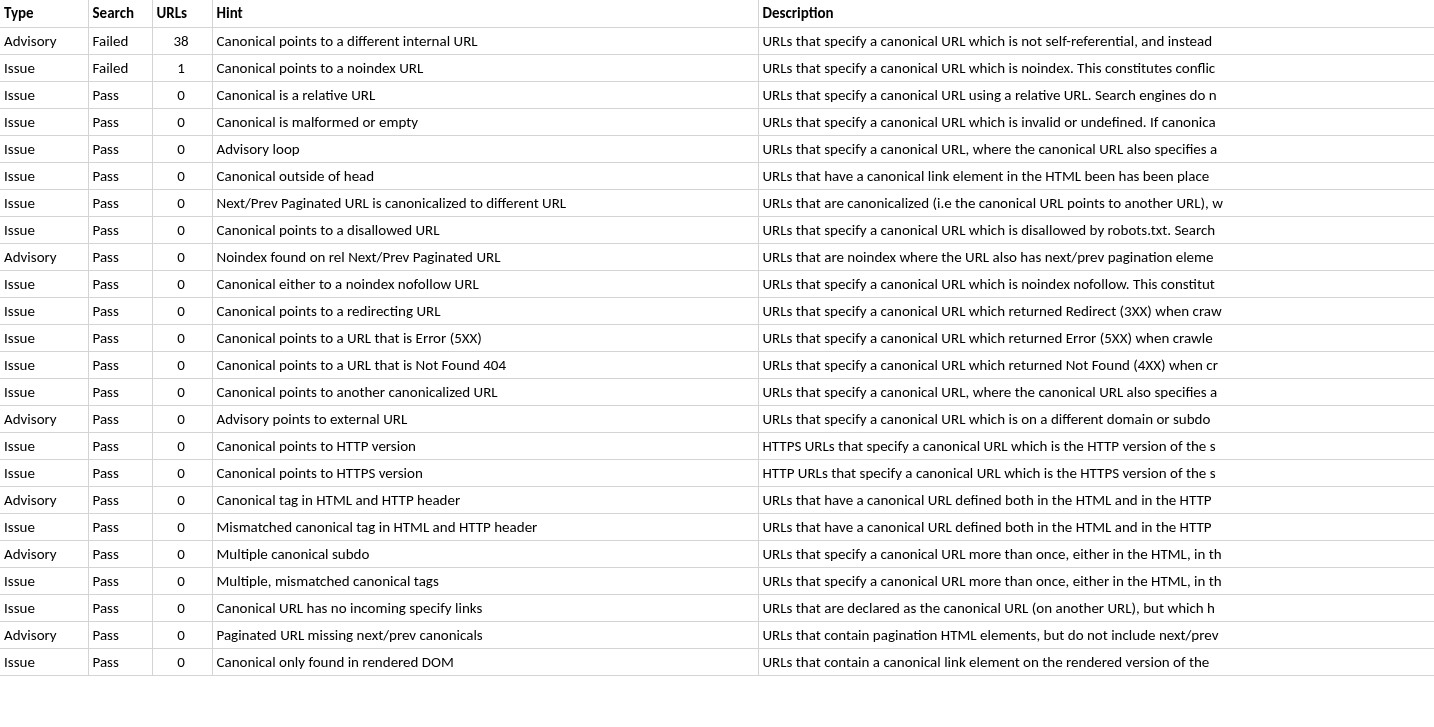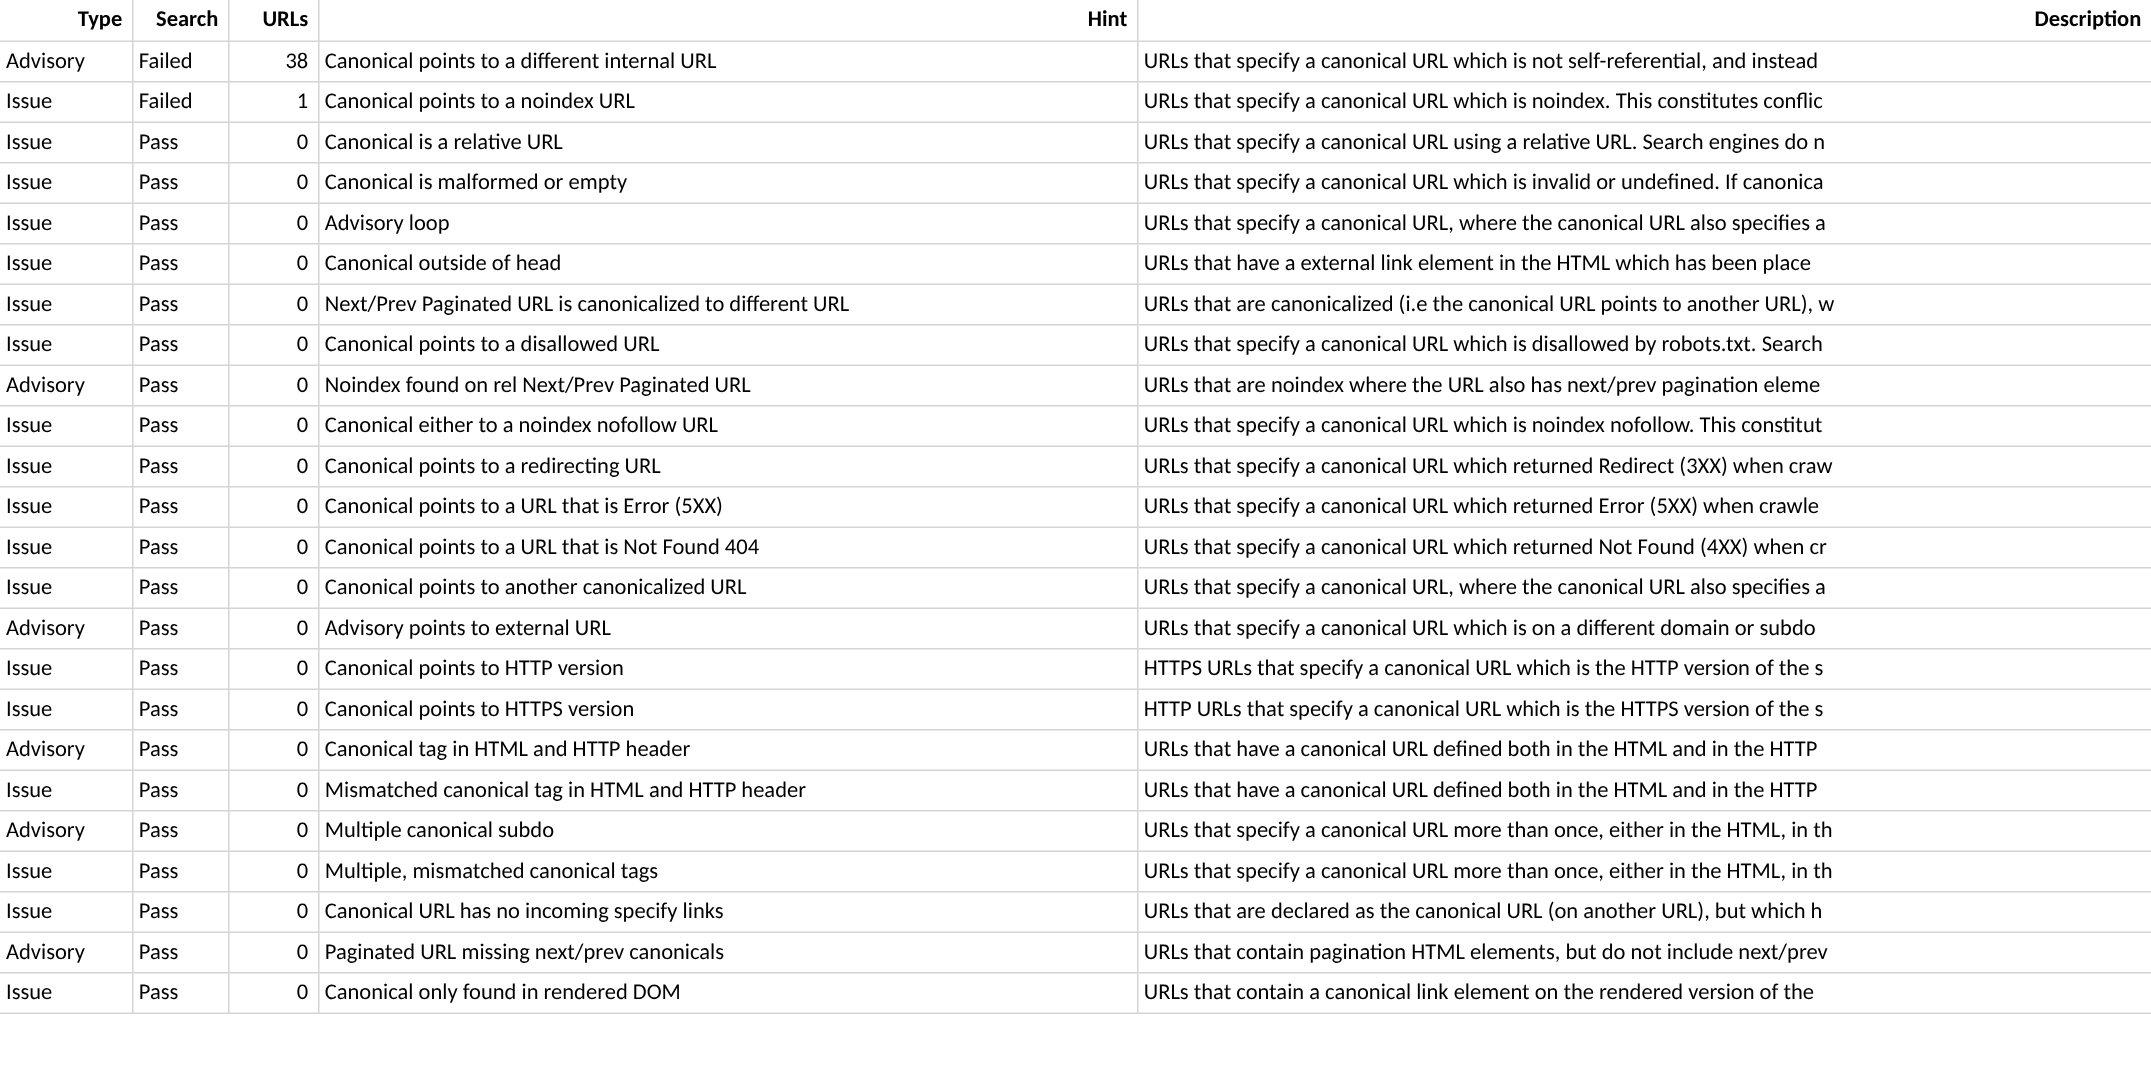--- a/index.html
+++ b/index.html
@@ -22,28 +22,27 @@
     text-align: left;
     white-space: nowrap;
     overflow: hidden;
     height: 27px;
     vertical-align: middle;
     font-weight: normal;
   }
   th {
     font-weight: 700;
     background: #fff;
-    text-align: right;
   }
   col.col-type { width: 88px; }
   col.col-status { width: 64px; }
   col.col-urls { width: 60px; }
   col.col-hint { width: 546px; }
   col.col-desc { width: 676px; }
-  td.num { text-align: right; }
+  td.num { text-align: center; }
   
   table { border-top: none; border-left: none; }
   th:first-child, td:first-child { border-left: none; }
   tr:first-child th { border-top: none; }
 </style>
 </head>
 <body>
 
 <table>
   <colgroup>
@@ -96,21 +95,21 @@
         <td>Pass</td>
         <td class="num">0</td>
         <td>Advisory loop</td>
         <td>URLs that specify a canonical URL, where the canonical URL also specifies a</td>
       </tr>
       <tr>
         <td>Issue</td>
         <td>Pass</td>
         <td class="num">0</td>
         <td>Canonical outside of head</td>
-        <td>URLs that have a external link element in the HTML which has been place</td>
+        <td>URLs that have a canonical link element in the HTML been has been place</td>
       </tr>
       <tr>
         <td>Issue</td>
         <td>Pass</td>
         <td class="num">0</td>
         <td>Next/Prev Paginated URL is canonicalized to different URL</td>
         <td>URLs that are canonicalized (i.e the canonical URL points to another URL), w</td>
       </tr>
       <tr>
         <td>Issue</td>

